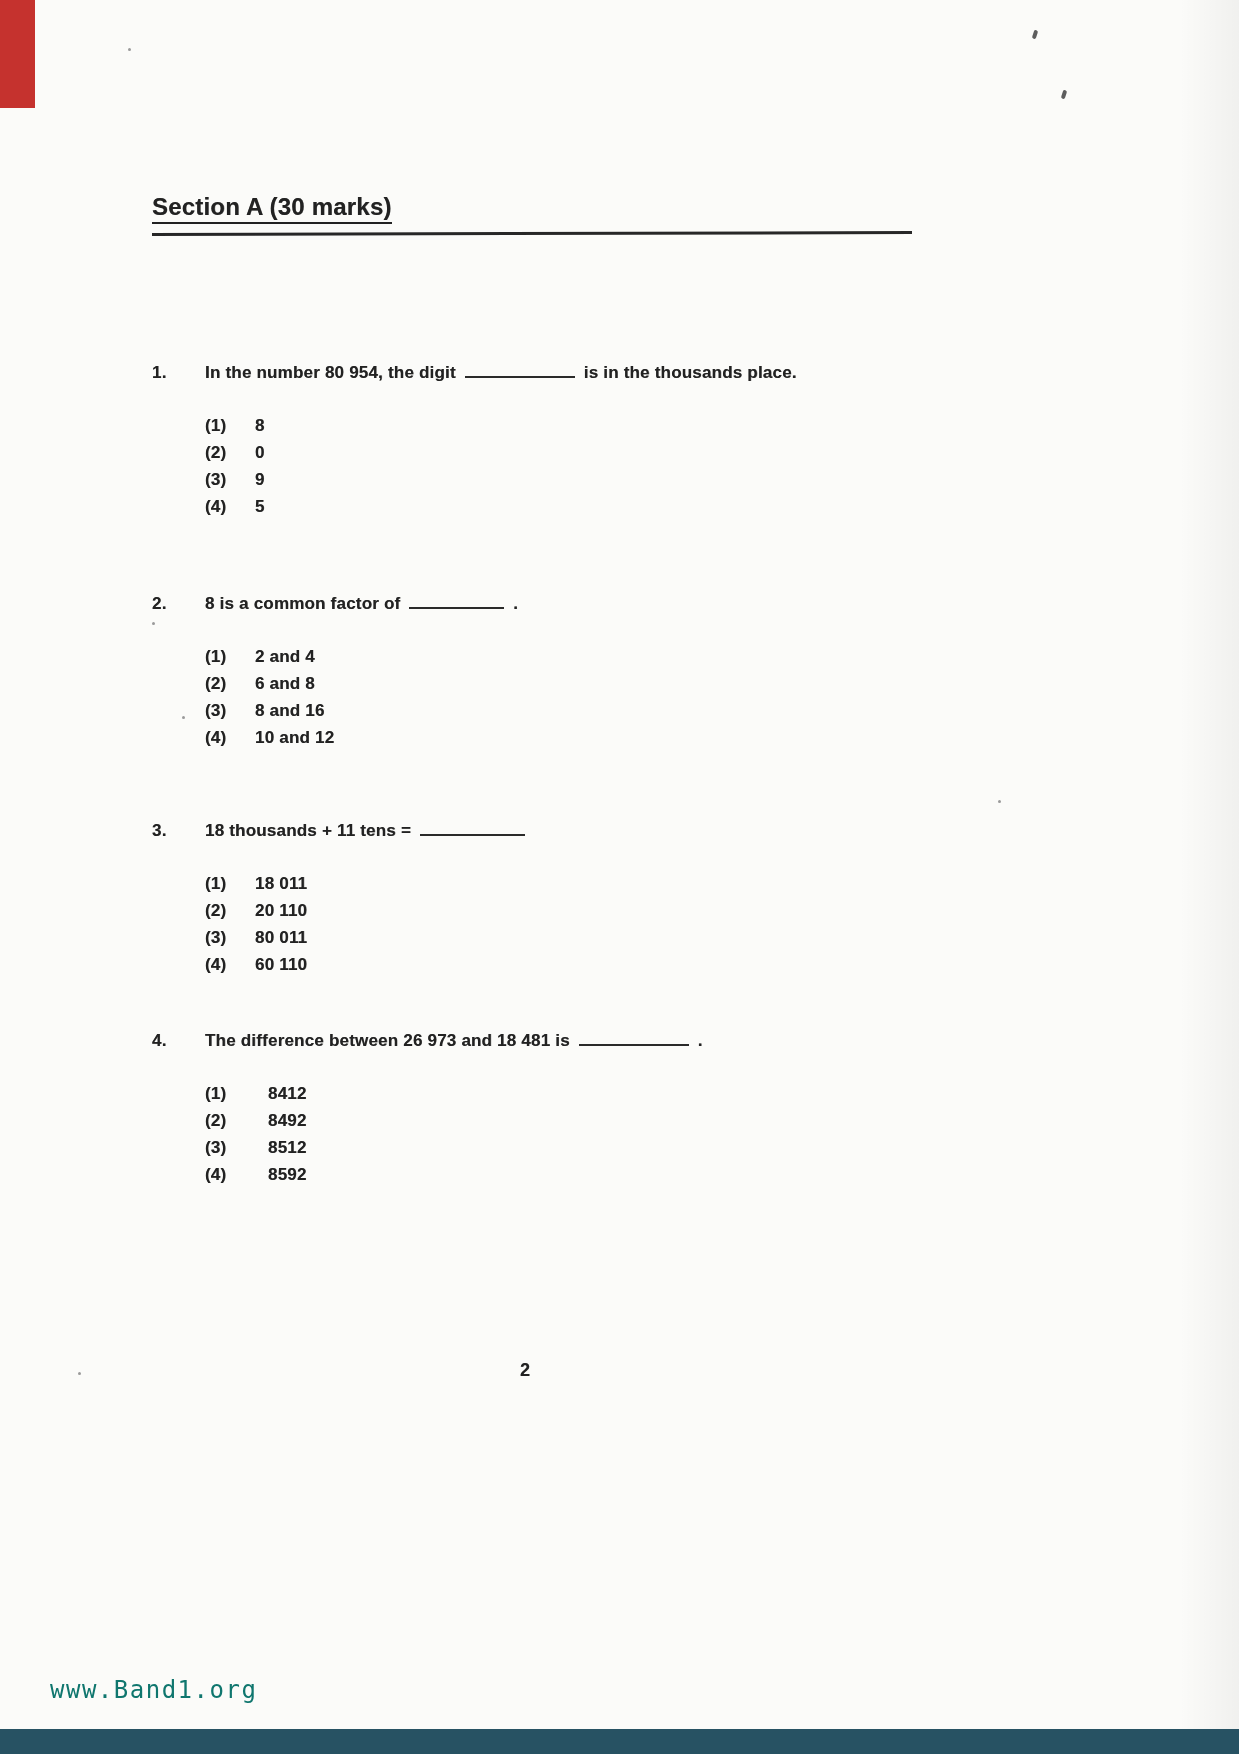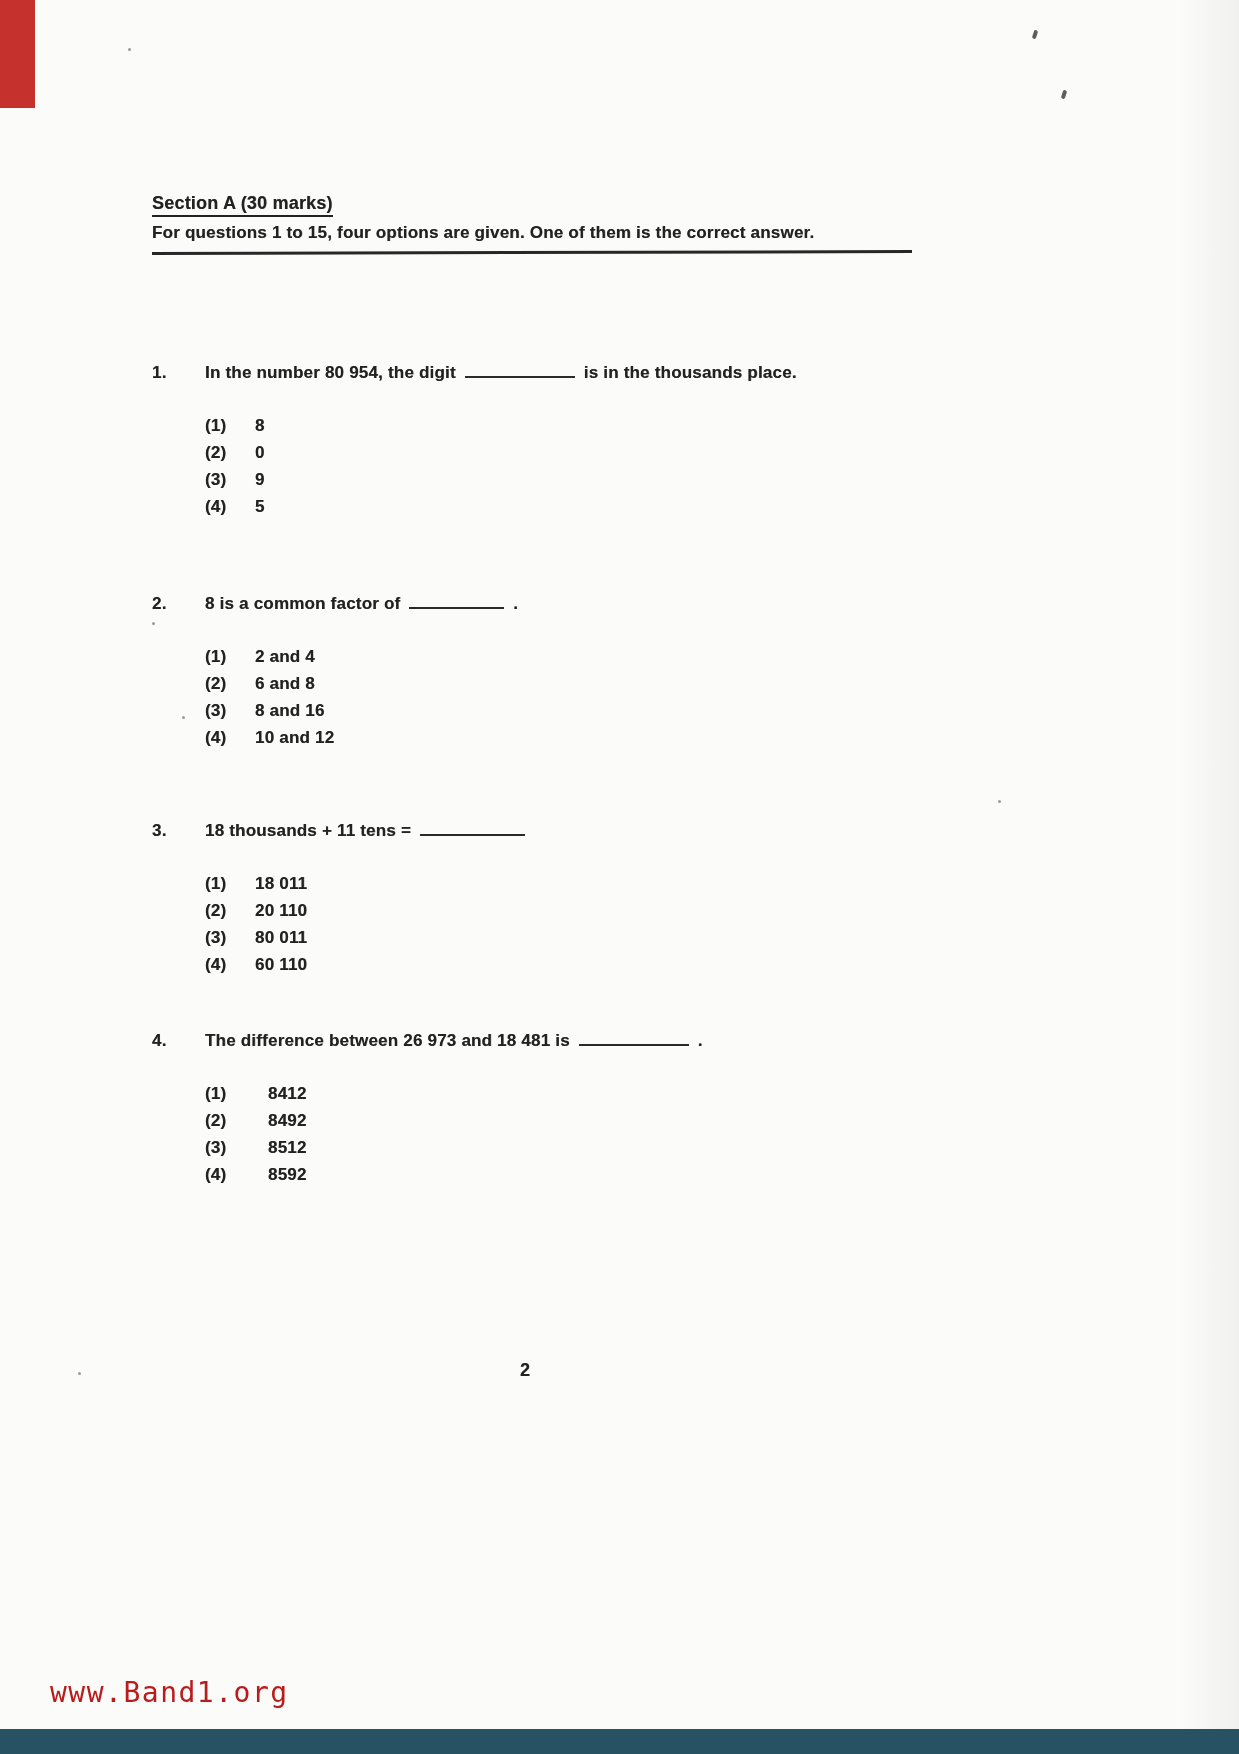--- a/index.html
+++ b/index.html
@@ -41,21 +41,21 @@
     position: absolute;
     left: 152px;
     top: 193px;
     width: 770px;
     font-size: 17px;
     font-weight: 700;
     letter-spacing: 0.2px;
   }
   .section-title {
     display: inline-block;
-    font-size: 18px;
+    font-size: 24px;
     border-bottom: 2.5px solid #222;
     padding-bottom: 1px;
     margin-bottom: 3px;
   }
   .instr-line {
     line-height: 26px;
   }
   .instr-underlined {
     display: inline-block;
     border-bottom: 2px solid #222;
@@ -112,23 +112,23 @@
     left: 520px;
     top: 1360px;
     font-size: 18px;
     font-weight: 700;
   }
   .watermark {
     position: absolute;
     left: 50px;
     top: 1676px;
     font-family: "DejaVu Sans Mono", "Liberation Mono", monospace;
-    font-size: 28px;
+    font-size: 24px;
     letter-spacing: 1.5px;
-    color: #b91c1c;
+    color: #0f766e;
   }
   .artifact {
     position: absolute;
     background: #6f6f6f;
     border-radius: 50%;
     pointer-events: none;
   }
   .comma {
     width: 4px; height: 9px;
     border-radius: 2px;
@@ -145,21 +145,20 @@
 <div class="artifact comma" style="left:1033px; top:30px;"></div>
 <div class="artifact comma" style="left:1062px; top:90px;"></div>
 <div class="artifact dot" style="left:128px; top:48px;"></div>
 <div class="artifact dot" style="left:182px; top:716px;"></div>
 <div class="artifact dot" style="left:152px; top:622px;"></div>
 <div class="artifact dot" style="left:998px; top:800px;"></div>
 <div class="artifact dot" style="left:78px; top:1372px;"></div>
 
 <div class="section-block ink">
   <div class="section-title">Section A (30 marks)</div>
-  <div class="instr-line">For questions 1 to 15, four options are given. One of them is the correct answer.</div>
   <div class="section-rule"></div>
 </div>
 
 <div class="question ink" style="top:362px;">
   <div class="q-head">
     <span class="q-num">1.</span>
     <span class="q-text">
       <span>In the number 80 954, the digit</span>
       <span class="blank w110"></span>
       <span>is in the thousands place.</span>

